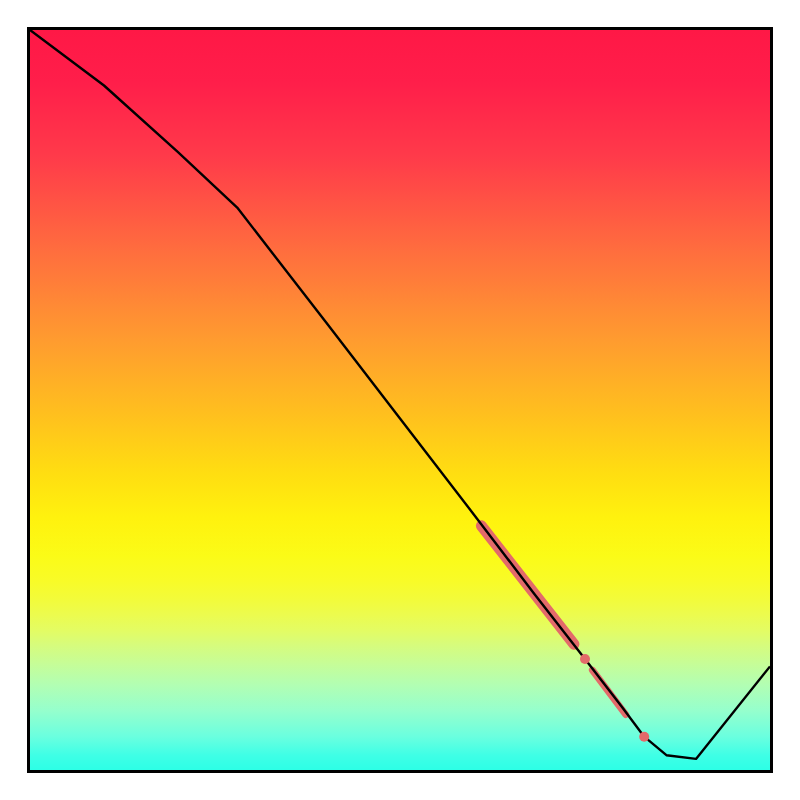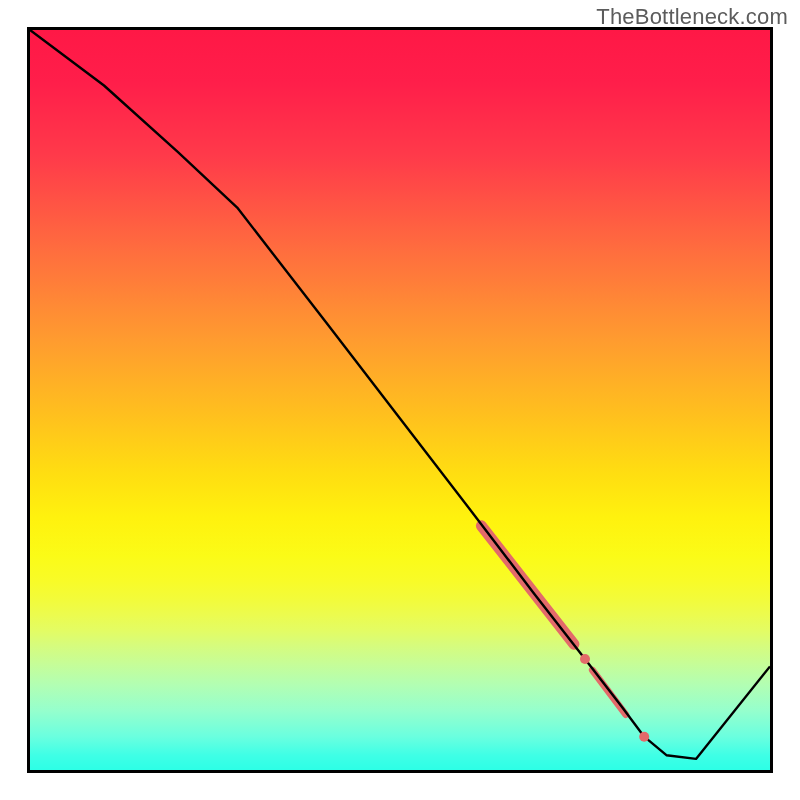--- a/index.html
+++ b/index.html
@@ -63,21 +63,20 @@
     left: 0;
     top: 0;
     width: 100%;
     height: 100%;
   }
 </style>
 </head>
 <body>
 
 <div class="chart-container">
-  <div class="watermark">TheBottleneck.com</div>
 
   <div class="plot-area">
     <svg class="curve" viewBox="0 0 740 740" preserveAspectRatio="none">
       <g id="highlight-layer">
           <path d="M451.40 495.80 L543.90 614.20" stroke="#e36a6a" stroke-width="11" stroke-linecap="round" fill="none"></path>
           <path d="M562.40 640.10 L595.70 684.50" stroke="#e36a6a" stroke-width="7" stroke-linecap="round" fill="none"></path>
         </g>
       <g id="curve-layer">
           <path d="M0.00 0.00 L74.00 55.50 L148.00 122.10 L207.20 177.60 L296.00 292.30 L370.00 388.50 L444.00 484.70 L503.20 562.40 L555.00 629.00 L592.00 677.10 L614.20 706.70 L636.40 725.20 L666.00 728.90 L740.00 636.40" stroke="#000000" stroke-width="2.4" fill="none" stroke-linejoin="round"></path>
         </g>

